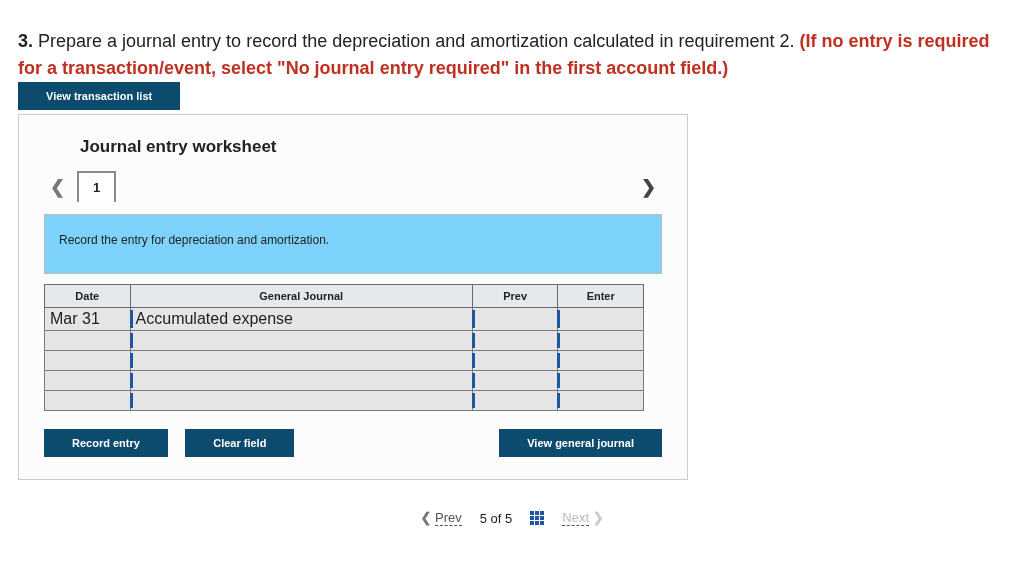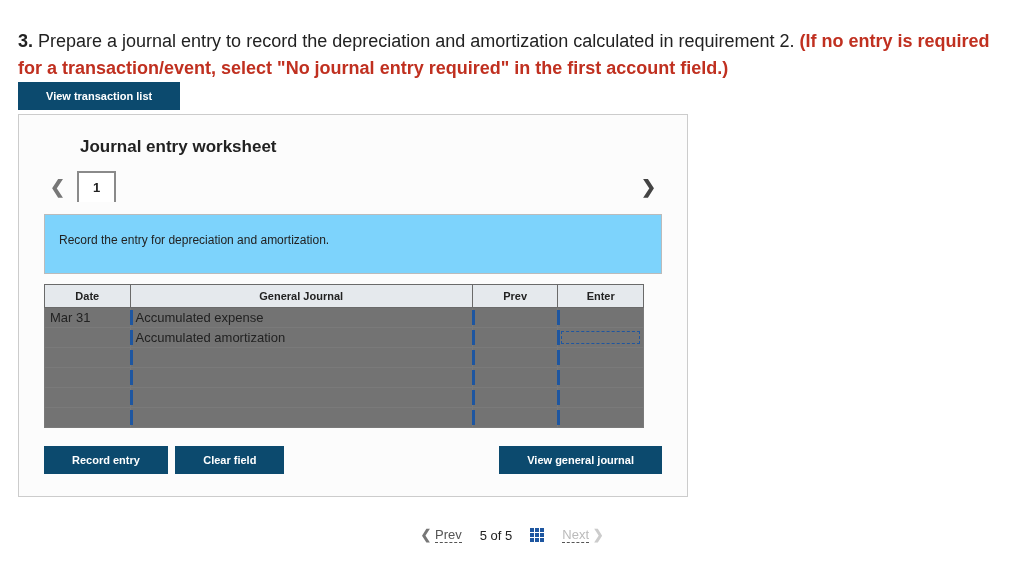--- a/index.html
+++ b/index.html
@@ -60,44 +60,44 @@
     background: #e5e9ed;
     border: 1px solid #6a6a6a;
     padding: 5px 6px;
     font-size: 11px;
     font-weight: bold;
     text-align: center;
   }
   table.jrnl td {
     border: 1px solid #7a7a7a;
     padding: 2px 5px;
-    font-size: 13px;
+    font-size: 16px;
     height: 20px;
-    background: #737373;
+    background: #e5e5e5;
     position: relative;
   }
   .col-date { width: 75px; }
   .col-gj { width: 300px; }
   .col-dr { width: 75px; }
   .col-cr { width: 75px; }
   .cell-bar::after {
     content: '';
     position: absolute;
     left: -1px; top: 2px; bottom: 2px;
     width: 3px;
     background: #1e56a0;
   }
   .dashed-cell::before {
     content: '';
     position: absolute;
     left: 3px; right: 3px; top: 3px; bottom: 3px;
     border: 1px dashed #1e56a0;
   }
   .action-row { display: flex; justify-content: space-between; align-items: center; }
-  .action-left .btn { margin-right: 4px; }
+  .action-left .btn { margin-right: 14px; }
   .nav-footer {
     display: flex;
     justify-content: center;
     align-items: center;
     gap: 18px;
     margin-top: 30px;
     font-size: 13px;
   }
   .nav-link { color: #555; text-decoration: none; cursor: pointer; }
   .nav-link .arrow { color: #777; font-weight: bold; }
@@ -159,26 +159,20 @@
     </thead>
     <tbody>
       <tr>
         <td>Mar 31</td>
         <td class="cell-bar">Accumulated expense</td>
         <td class="cell-bar"></td>
         <td class="cell-bar"></td>
       </tr>
       <tr>
         <td></td>
-        <td class="cell-bar">Accumulated amortization</td>
-        <td class="cell-bar"></td>
-        <td class="cell-bar dashed-cell"></td>
-      </tr>
-      <tr>
-        <td></td>
         <td class="cell-bar"></td>
         <td class="cell-bar"></td>
         <td class="cell-bar"></td>
       </tr>
       <tr>
         <td></td>
         <td class="cell-bar"></td>
         <td class="cell-bar"></td>
         <td class="cell-bar"></td>
       </tr>

